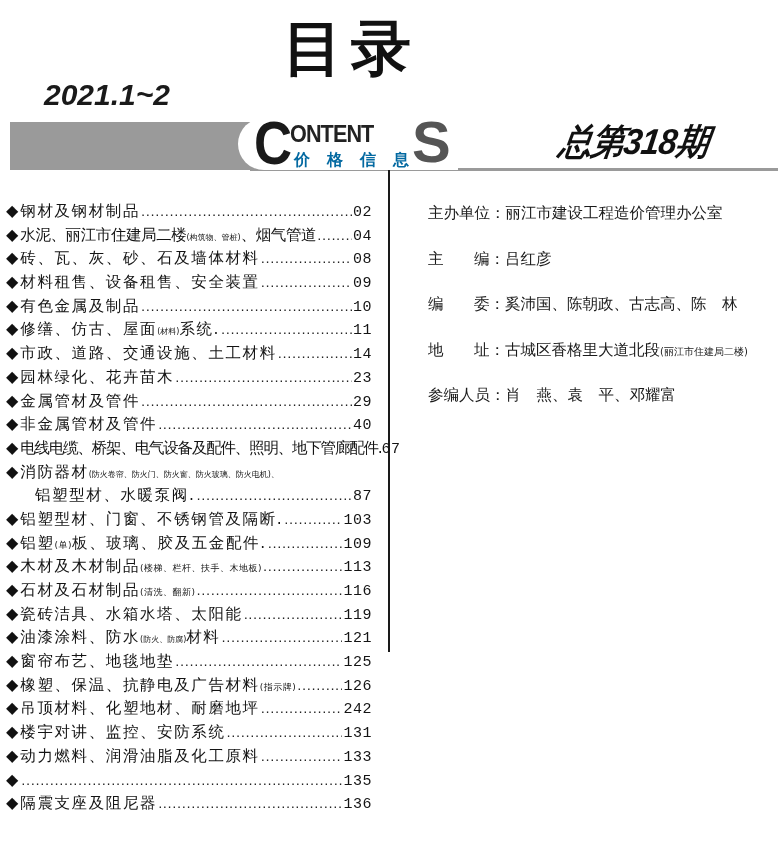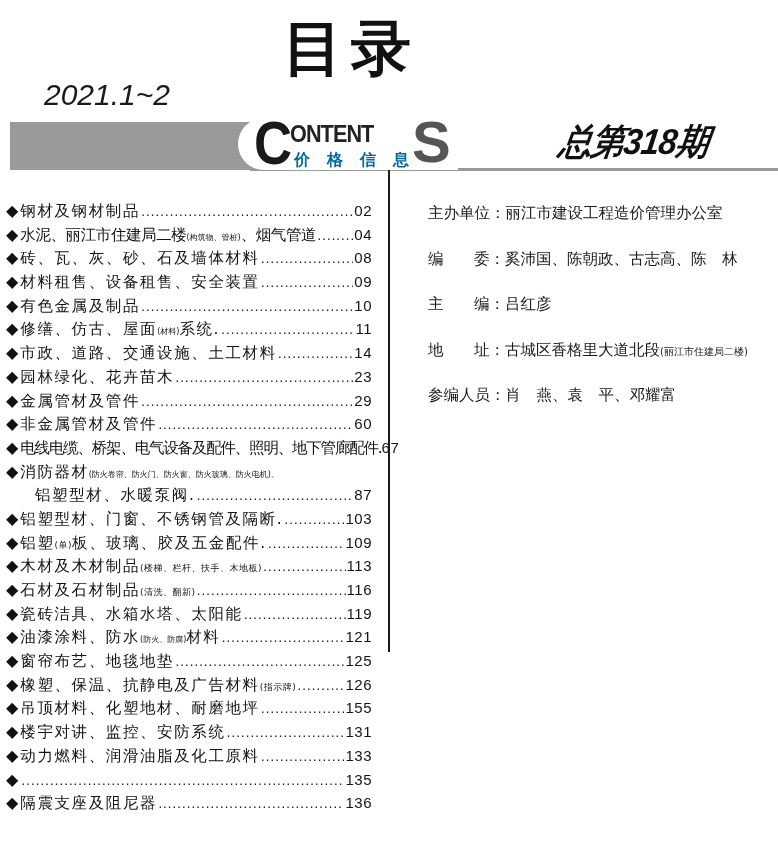--- a/index.html
+++ b/index.html
@@ -1,20 +1,20 @@
 <!DOCTYPE html>
 <html><head>
 <meta charset="utf-8">
 <style>
   html, body { margin: 0; padding: 0; background: #ffffff; }
   body { width: 778px; height: 849px; position: relative; overflow: hidden;
          font-family: "DejaVu Sans", "Liberation Sans", sans-serif; color: #141414; }
 
   .date { position: absolute; left: 44px; top: 78px; font-family: "Liberation Sans", sans-serif;
-          font-weight: normal; font-style: italic; font-size: 30px; color: #1a1a1a; letter-spacing: 0px; }
+          font-weight: bold; font-style: italic; font-size: 30px; color: #1a1a1a; letter-spacing: 0px; }
   .big-title { position: absolute; left: 283px; top: 18px; font-family: "DejaVu Sans", sans-serif;
                font-weight: bold; font-size: 60px; line-height: 1; color: #111; letter-spacing: 8px; }
 
   .bar-left { position: absolute; left: 10px; top: 122px; width: 250px; height: 48px; background: #9a9a9a; }
   .bar-line { position: absolute; left: 250px; top: 168px; width: 528px; height: 3px; background: #9a9a9a; }
   .contents-wrap { position: absolute; left: 238px; top: 118px; width: 220px; height: 52px; background: #fff;
                    border-radius: 26px 0 0 26px; }
   .contents-C { position: absolute; left: 254px; top: 112px; font-family: "Liberation Sans", sans-serif;
                 font-weight: bold; font-size: 62px; line-height: 1; color: #1a1a1a; transform: scaleX(0.85); transform-origin: left top; }
   .contents-mid { position: absolute; left: 290px; top: 122px; font-family: "Liberation Sans", sans-serif;
@@ -33,21 +33,21 @@
   .toc { position: absolute; left: 6px; top: 201px; width: 366px; }
   .toc-item { display: flex; align-items: baseline; height: 23.7px; font-size: 15.5px; white-space: nowrap;
               letter-spacing: 1.6px; }
   .toc-item.tight { letter-spacing: -0.4px; }
   .toc-item.cont { padding-left: 29px; }
   .diamond { font-size: 16px; margin-right: 2px; color: #111; letter-spacing: 0; }
   .small { font-size: 8px; letter-spacing: 0; }
   .small.mid { font-size: 9px; letter-spacing: 0.5px; }
   .dots { flex: 1; overflow: hidden; white-space: nowrap; letter-spacing: 0.6px; color: #222; margin: 0 1px; }
   .dots::before { content: "........................................................................................................................"; font-size: 13px; }
-  .page { font-family: Liberation Sans, sans-serif; font-size: 15px; letter-spacing: 0.5px; }
+  .page { font-family: Liberation Mono, monospace; font-size: 15px; letter-spacing: 0.5px; }
 
   .info { position: absolute; left: 428px; top: 203px; font-size: 15.5px; color: #1a1a1a; }
   .info-row { height: 45.5px; white-space: nowrap; }
   .info-tiny { font-size: 10px; }
 </style>
 </head>
 <body>
 
 <div class="date">2021.1~2</div>
 <div class="big-title">目录</div>
@@ -121,21 +121,21 @@
   <div class="toc-item">
     <span class="diamond">◆</span>
     <span>金属管材及管件</span>
     <span class="dots"></span>
     <span class="page">29</span>
   </div>
   <div class="toc-item">
     <span class="diamond">◆</span>
     <span>非金属管材及管件</span>
     <span class="dots"></span>
-    <span class="page">60</span>
+    <span class="page">40</span>
   </div>
   <div class="toc-item tight" style="letter-spacing:-1.2px;">
     <span class="diamond">◆</span>
     <span>电线电缆、桥架、电气设备及配件、照明、地下管廊配件.</span>
     <span class="page">67</span>
   </div>
   <div class="toc-item">
     <span class="diamond">◆</span>
     <span>消防器材</span>
     <span class="small">(防火卷帘、防火门、防火窗、防火玻璃、防火电机)、</span>
@@ -197,21 +197,21 @@
     <span class="diamond">◆</span>
     <span>橡塑、保温、抗静电及广告材料</span>
     <span class="small mid">(指示牌)</span>
     <span class="dots"></span>
     <span class="page">126</span>
   </div>
   <div class="toc-item">
     <span class="diamond">◆</span>
     <span>吊顶材料、化塑地材、耐磨地坪</span>
     <span class="dots"></span>
-    <span class="page">155</span>
+    <span class="page">242</span>
   </div>
   <div class="toc-item">
     <span class="diamond">◆</span>
     <span>楼宇对讲、监控、安防系统</span>
     <span class="dots"></span>
     <span class="page">131</span>
   </div>
   <div class="toc-item">
     <span class="diamond">◆</span>
     <span>动力燃料、润滑油脂及化工原料</span>
@@ -229,24 +229,24 @@
     <span class="dots"></span>
     <span class="page">136</span>
   </div>
 </div>
 
 <div class="info">
   <div class="info-row">
     <span>主办单位：</span><span>丽江市建设工程造价管理办公室</span>
   </div>
   <div class="info-row">
+    <span style="display:inline-block;width:46px;">主</span><span>编：</span><span>吕红彦</span>
+  </div>
+  <div class="info-row">
     <span style="display:inline-block;width:46px;">编</span><span>委：</span><span>奚沛国、陈朝政、古志高、陈　林</span>
   </div>
   <div class="info-row">
-    <span style="display:inline-block;width:46px;">主</span><span>编：</span><span>吕红彦</span>
-  </div>
-  <div class="info-row">
     <span style="display:inline-block;width:46px;">地</span><span>址：</span><span>古城区香格里大道北段</span><span class="info-tiny">(丽江市住建局二楼)</span>
   </div>
   <div class="info-row">
     <span>参编人员：</span><span>肖　燕、袁　平、邓耀富</span>
   </div>
 </div>
 
 </body></html>

